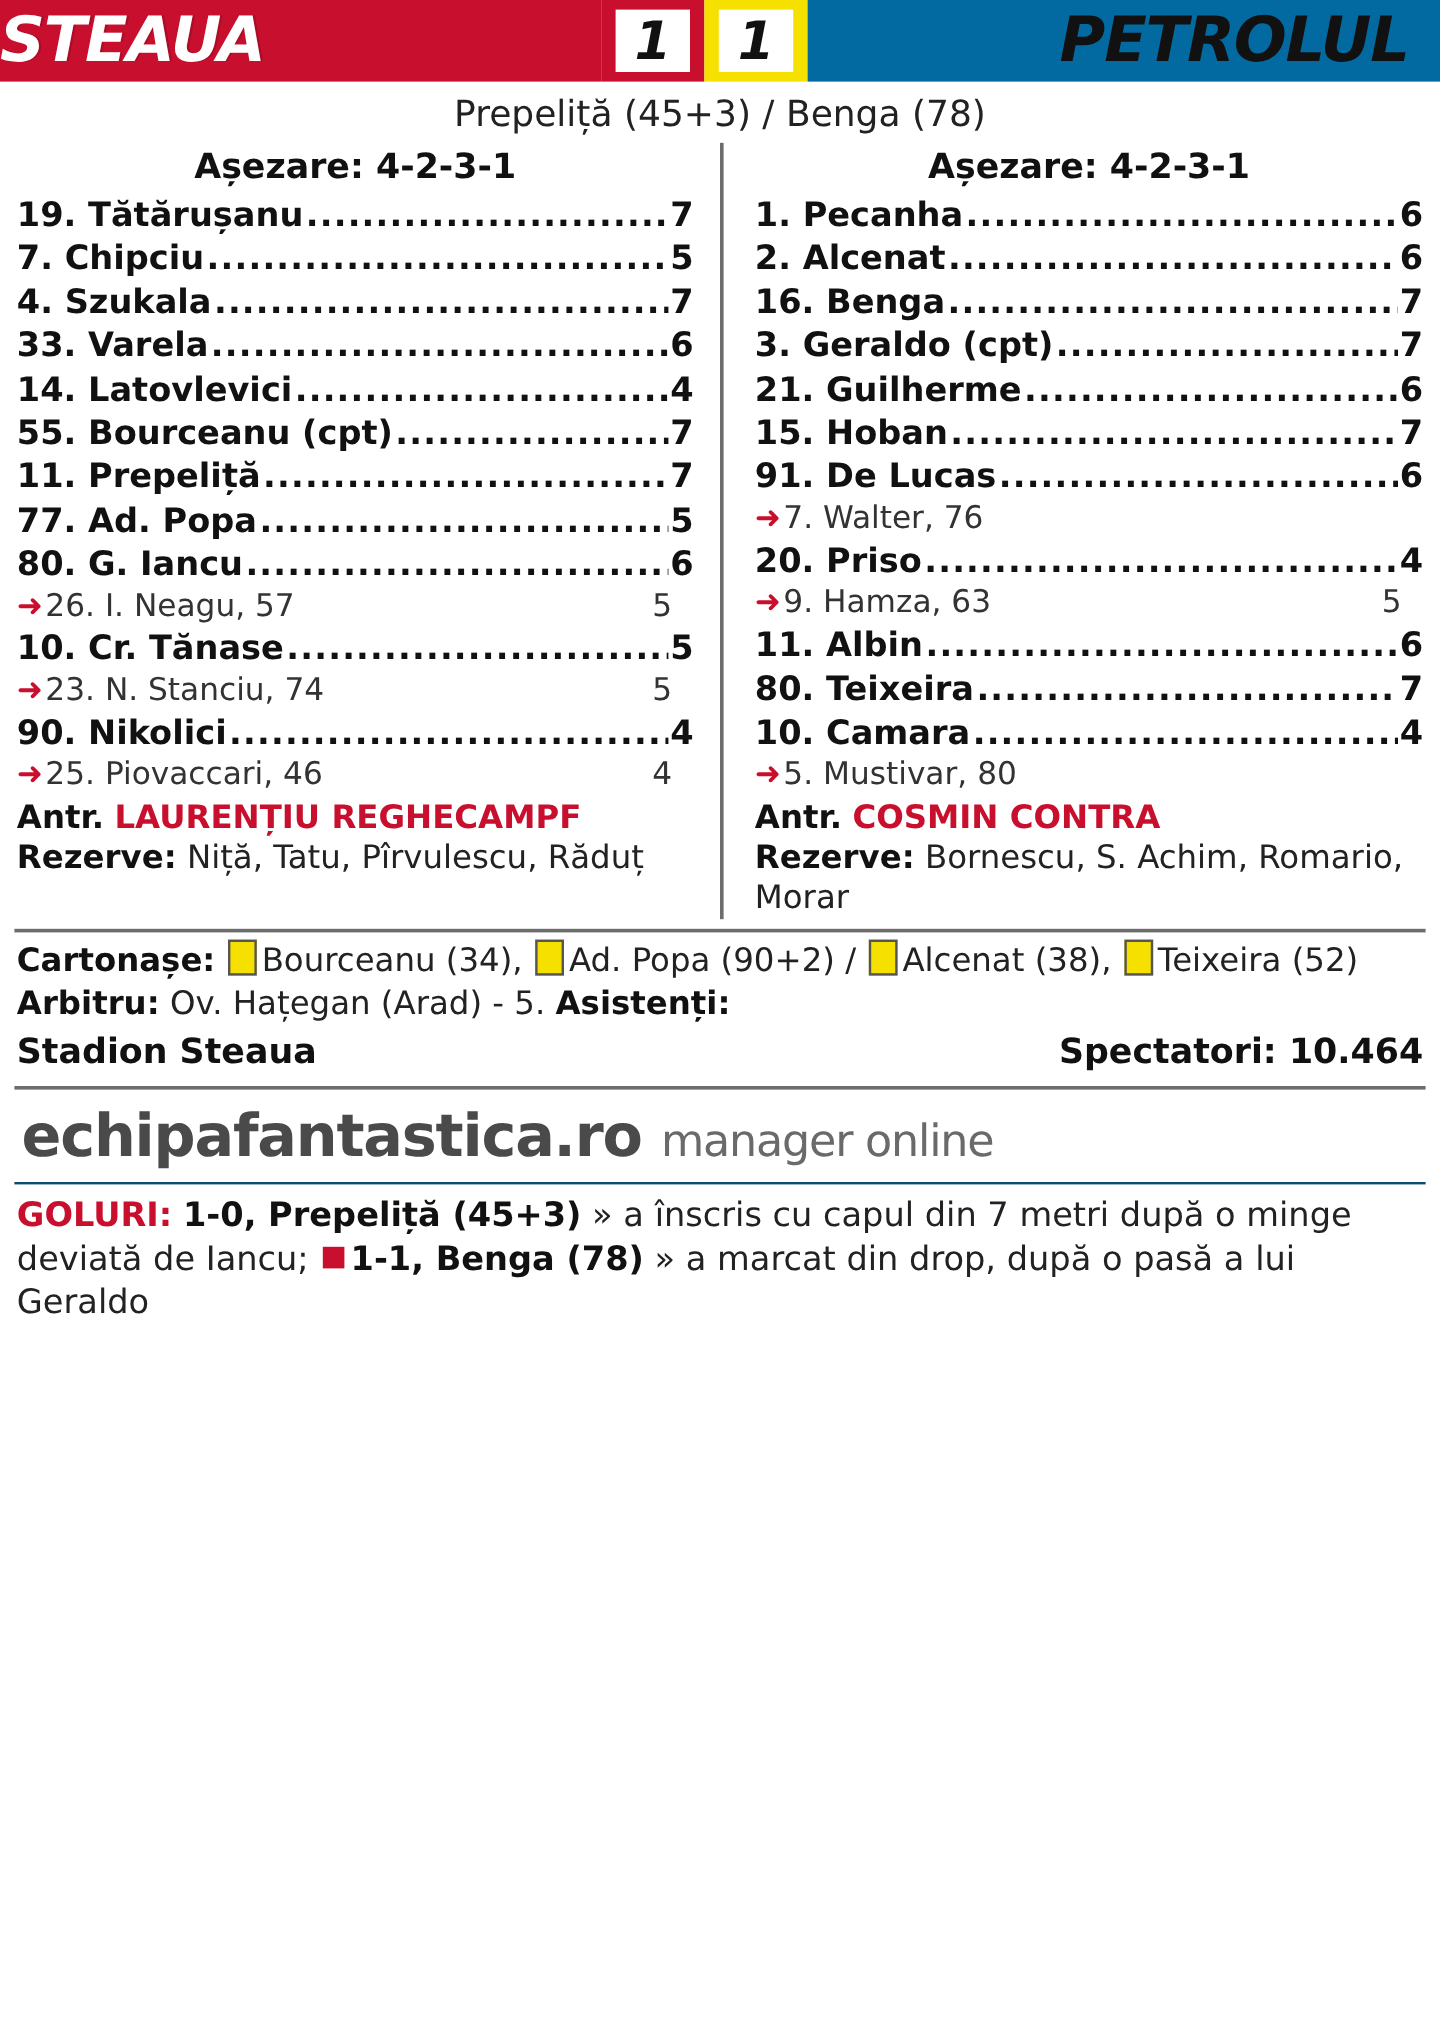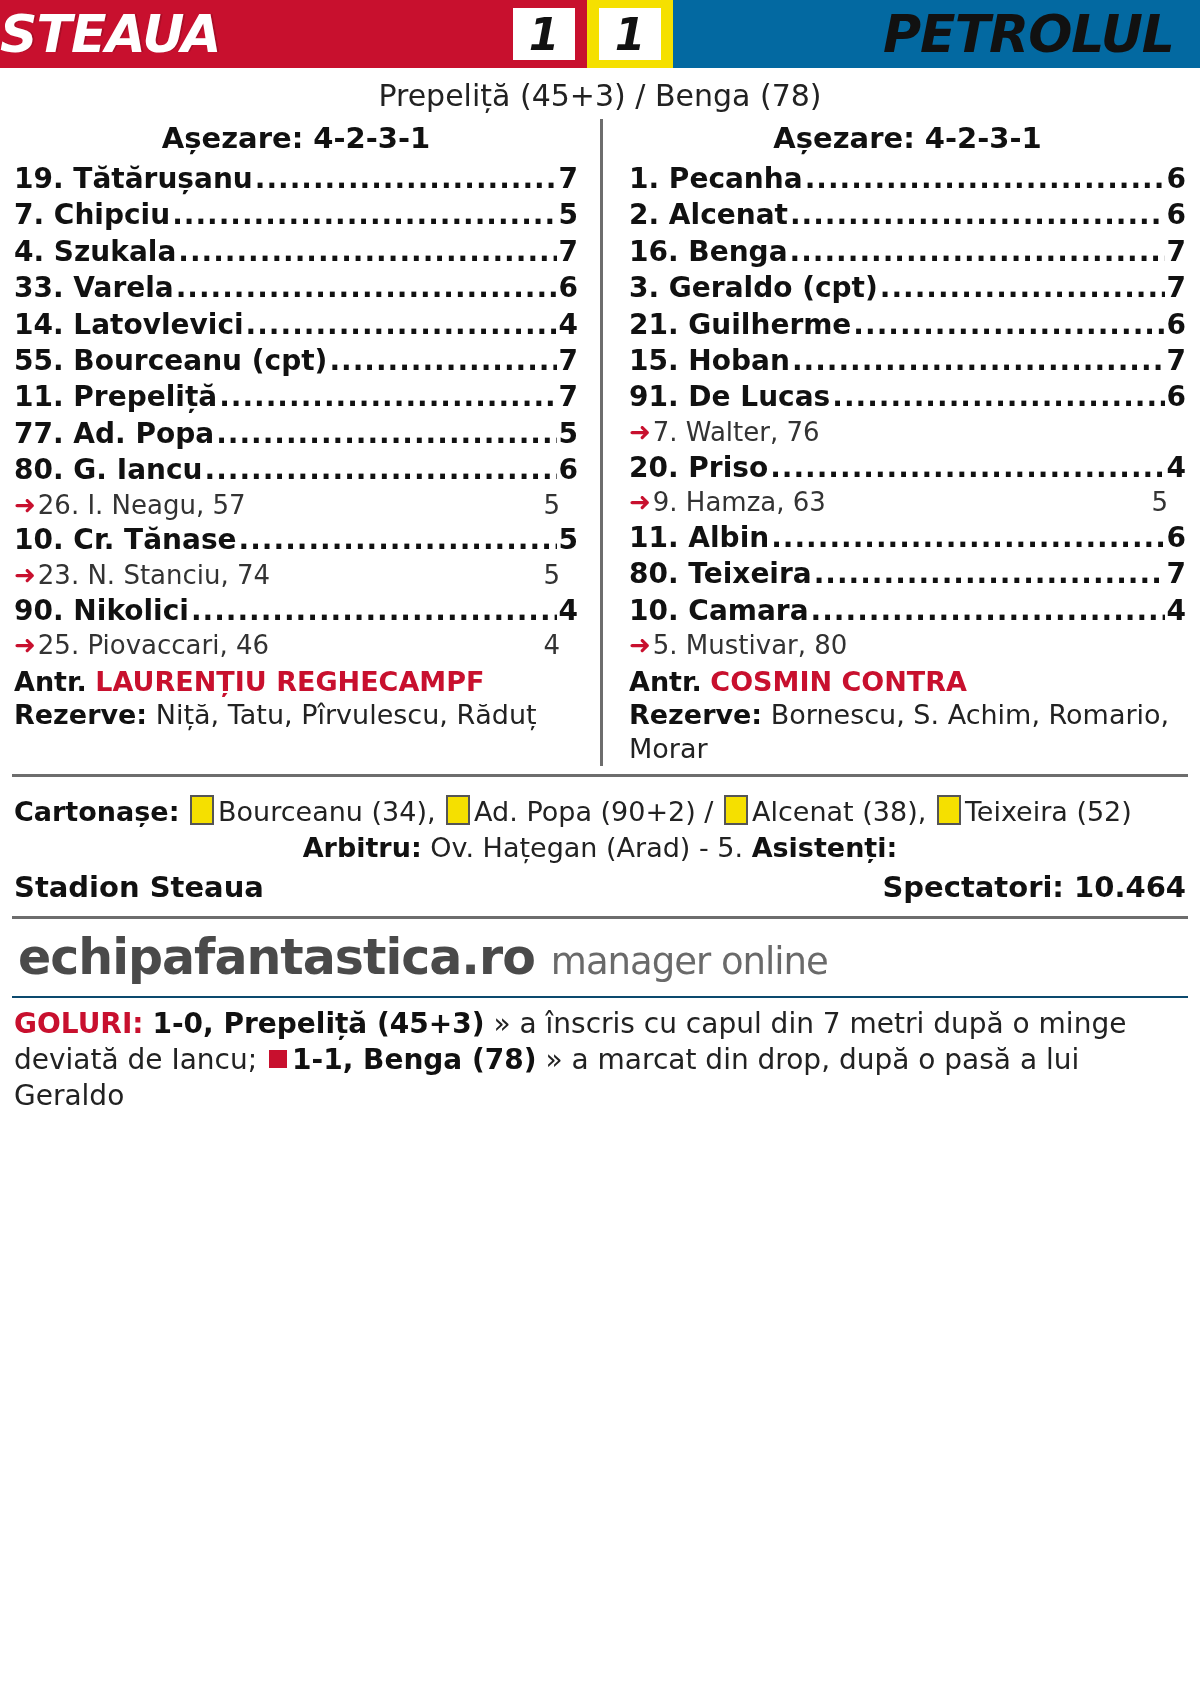--- a/index.html
+++ b/index.html
@@ -66,27 +66,27 @@
   .sub .sname{color:#333;}
   .sub .srt{margin-left:auto;color:#333;padding-right:18px;}
   .coach{font-size:27px;line-height:1.25;margin-top:2px;}
   .coach b{color:#111;}
   .coach .cname{color:#c8102e;font-weight:bold;}
   .bench{font-size:27px;line-height:1.25;color:#222;}
   .bench b{color:#111;}
 
   
   .rule{border-top:3px solid #6d6d6d;margin:8px 12px 0;}
-  .info{padding:18px 14px 0;font-size:27px;line-height:1.26;color:#222;}
+  .info{padding:6px 14px 0;font-size:27px;line-height:1.26;color:#222;}
   .info b{color:#111;}
   .card{
     display:inline-block;width:20px;height:26px;background:#f5e000;border:2px solid #555;
     vertical-align:-4px;margin:0 4px 0 2px;
   }
-  .refline{margin-top:2px;text-align:center;}
+  .refline{margin-top:2px;}
   .stadline{display:flex;justify-content:space-between;font-weight:bold;font-size:29px;margin-top:4px;color:#111;}
 
   .brandwrap{border-top:3px solid #6d6d6d;margin:10px 12px 0;padding-top:10px;}
   .brand{
     font-size:49px;font-weight:bold;letter-spacing:-1px;color:#4a4a4a;padding-left:6px;
   }
   .brand .sub2{font-weight:normal;font-size:37px;color:#6a6a6a;}
 
   .goalswrap{border-top:2px solid #0c4a6e;margin:10px 12px 0;padding:8px 2px 0;}
   .goals{font-size:28px;line-height:1.30;color:#222;}

